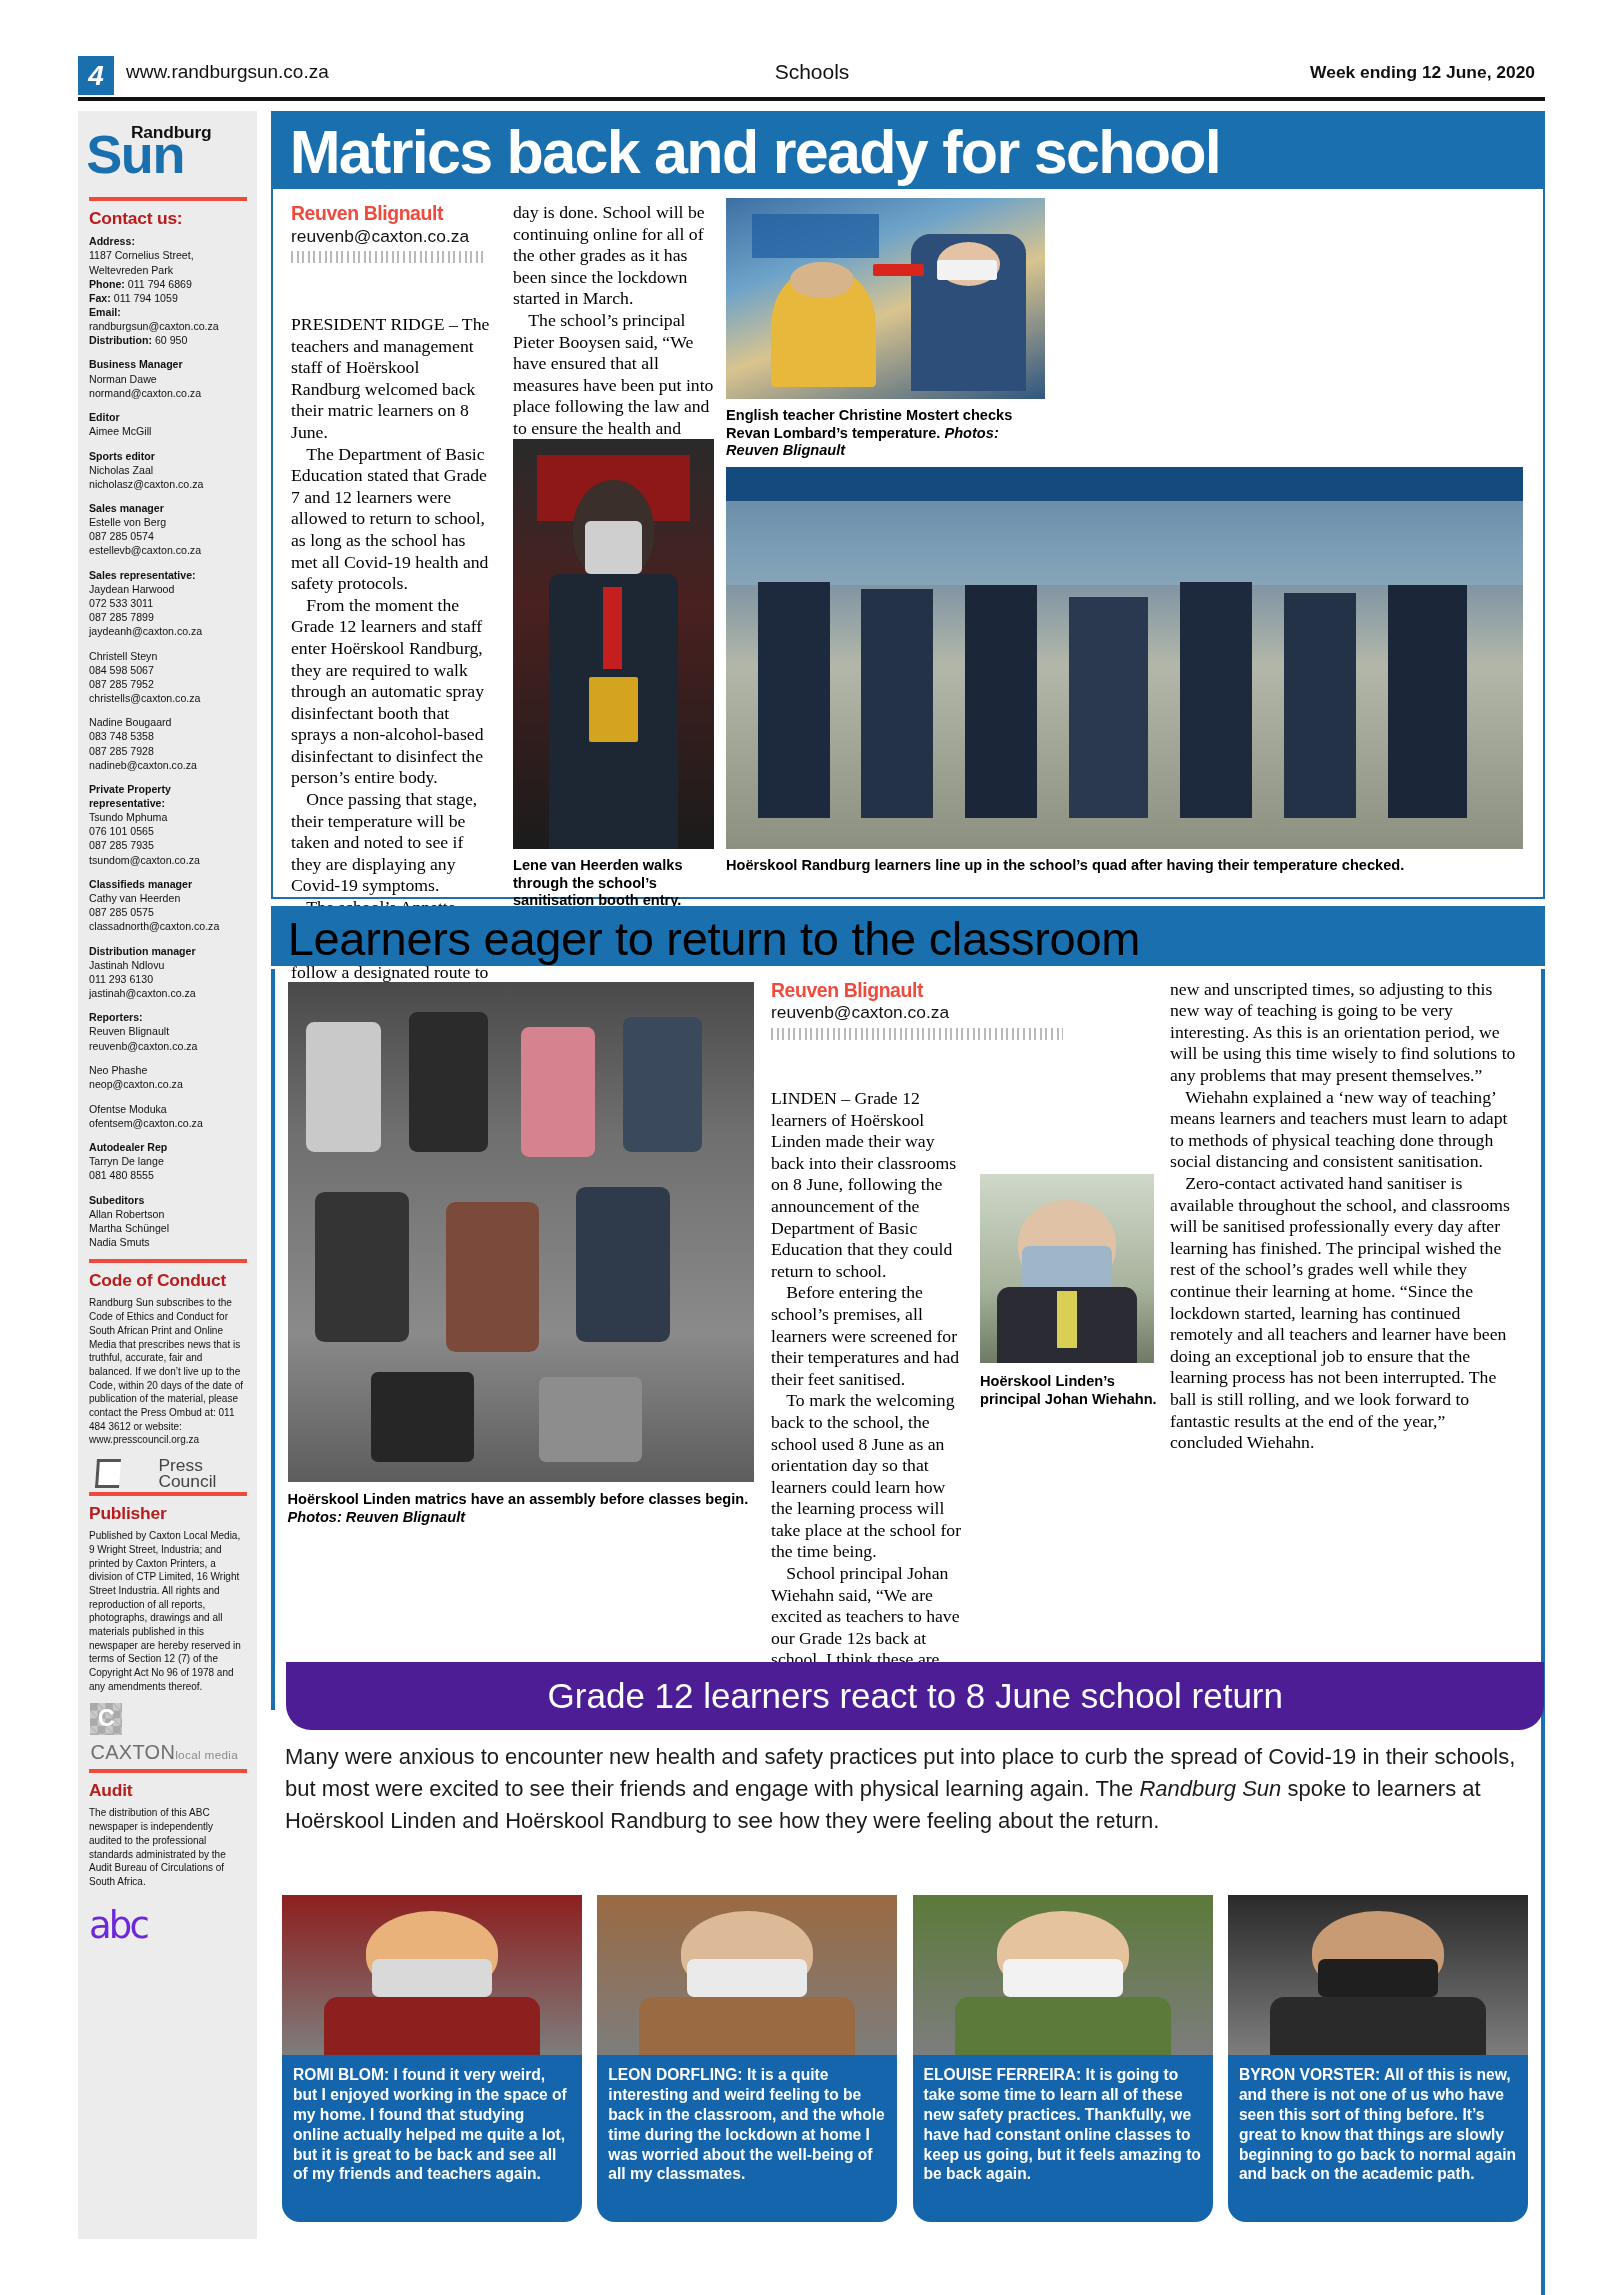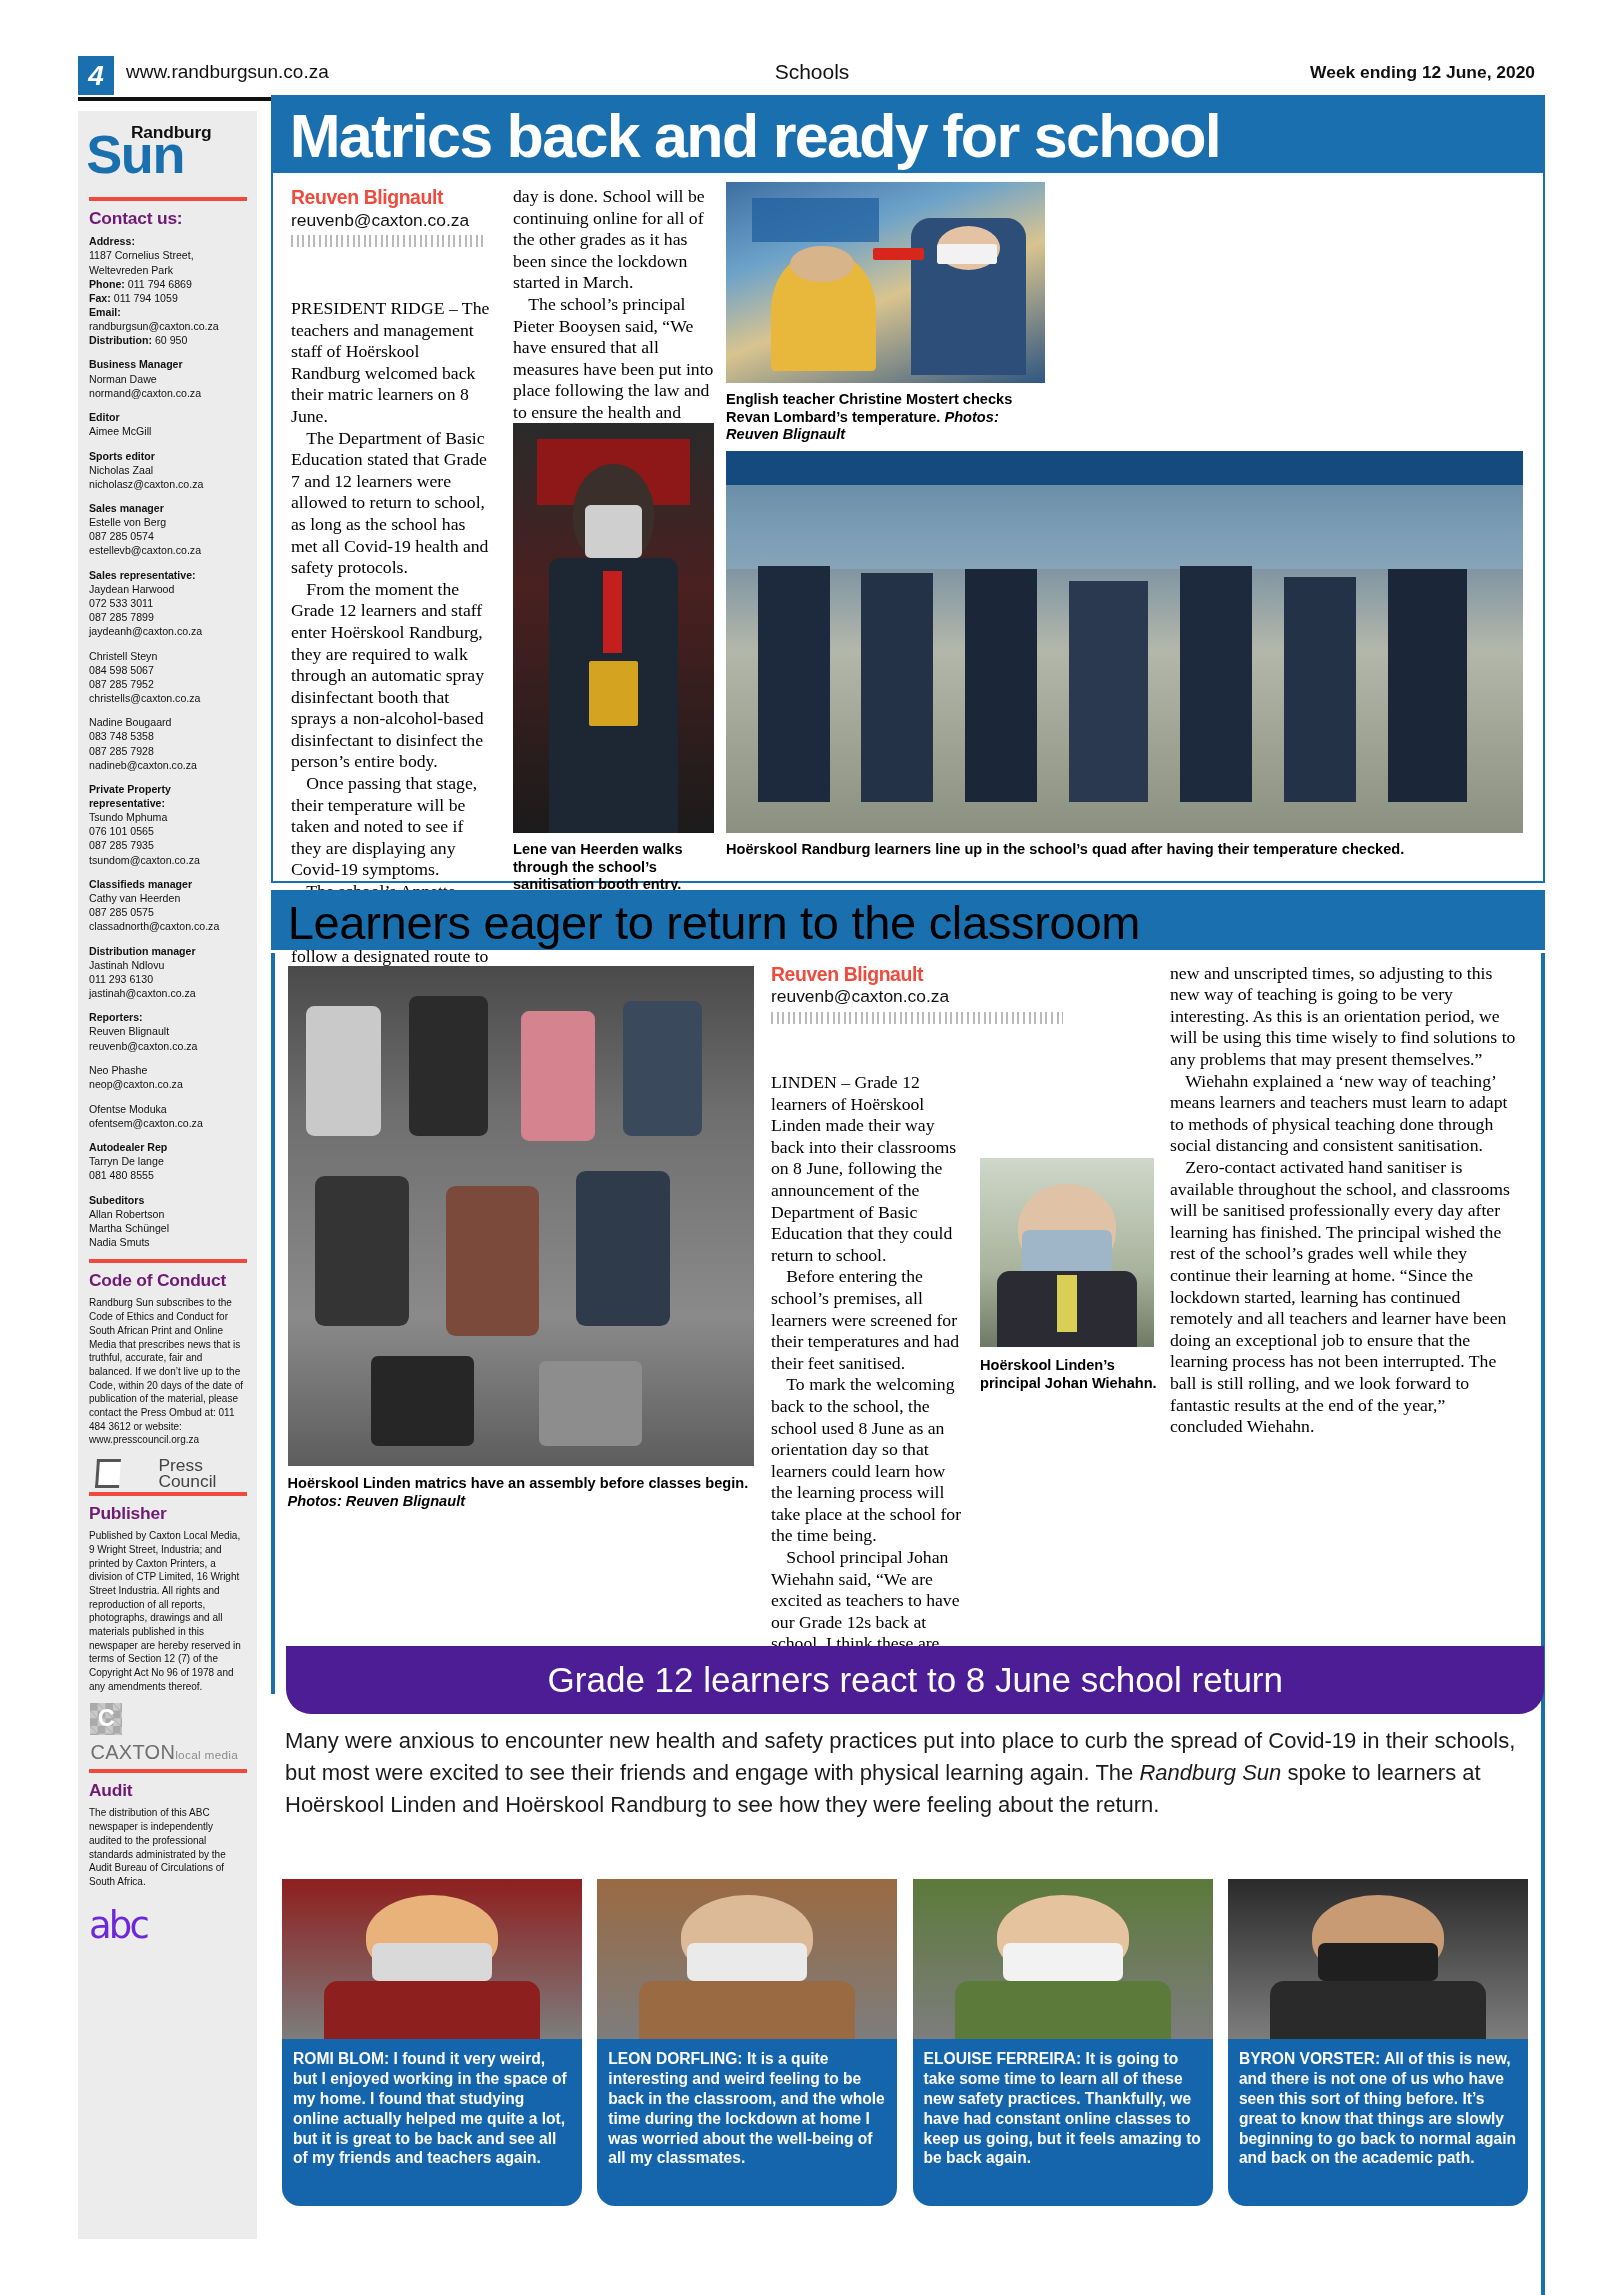--- a/index.html
+++ b/index.html
@@ -26,42 +26,42 @@
     position:absolute; left:78px; top:111px; width:179px; height:2128px;
     background:#ececec;
     padding:7px 9.7px 7px 11px;
     font-size:10.6px; line-height:1.33; color:#111;
   }
   .sb-logo { position:relative; height:78px; }
   .sb-logo .rb { position:absolute; left:42px; top:2.8px; font-size:17.4px; font-weight:bold; letter-spacing:-0.2px; }
   .sb-logo .sun { position:absolute; left:-2.8px; top:11px; font-size:54px; font-weight:bold;
                   color:#1a6fae; letter-spacing:-1.4px; line-height:0.95; }
   .redline { height:3.5px; background:#f04a3c; margin:1.4px 0 6.2px 0; }
-  .sb-head { color:#701a75; font-size:17.4px; font-weight:bold; margin-bottom:4.2px; letter-spacing:-0.2px;}
+  .sb-head { color:#b91c1c; font-size:17.4px; font-weight:bold; margin-bottom:4.2px; letter-spacing:-0.2px;}
   .sb-b { font-weight:bold; }
   .sb-blk { margin-bottom:10.4px; }
   .sb-para { font-size:10px; line-height:1.37; }
   .presscouncil { margin:9.7px 0 2.8px 7px; display:flex; align-items:center; gap:2.8px; }
   .pc-mark { width:23.6px; height:29px; border:3.5px solid #555; border-right:none;
              transform: skewX(-4deg); background:#fff; }
   .pc-txt { font-family:Liberation Sans, sans-serif; font-size:17.4px; line-height:0.92; color:#444;margin-left:36px; }
   .caxton { margin:9.7px 0 4.2px 1.4px; }
   .cax-c { width:32px; height:32px; background:
       linear-gradient(45deg,#c9c9c9 25%, transparent 25%, transparent 75%, #c9c9c9 75%),
       linear-gradient(45deg,#c9c9c9 25%, #aaa 25%, #aaa 75%, #c9c9c9 75%);
       background-size:15.3px 15.3px; background-position:0 0, 7.6px 7.6px;
       display:flex; align-items:center; justify-content:center; margin-bottom:3.5px; }
   .cax-c::after { content:"C"; font-size:23.6px; color:#fff; font-weight:bold; line-height:1; }
   .cax-word { font-size:20px; color:#6f6f6f; letter-spacing:0.3px; }
   .cax-word span { font-size:11.8px; color:#8d8d8d; }
   .abc-logo { margin-top:12.5px; font-size:37px; color:#6d28d9; letter-spacing:-2.8px;
               font-family:"DejaVu Sans", sans-serif; }
 
   
-  .main { position:absolute; left:271px; top:95px; width:1274px; height:2128px;text-decoration:underline; }
+  .main { position:absolute; left:271px; top:111px; width:1274px; height:2128px;text-decoration:underline; }
 
   
   .art1 { position:absolute; left:0; top:0; width:1274px; height:788px;
           border:2.8px solid #1a6fae; background:#fff; }
   .head1 { background:#1a6fae; height:76px; padding:4.2px 14px 0 16.7px; }
   .head1 h1 { color:#fff; font-size:61px; font-weight:bold; letter-spacing:-1.7px;
               font-family:"Liberation Sans", sans-serif; line-height:1.15; white-space:nowrap; }
 
   .byline-name { color:#f04a3c; font-size:19.4px; font-weight:bold; letter-spacing:-0.4px;
                  font-family:"Liberation Sans", sans-serif; }

